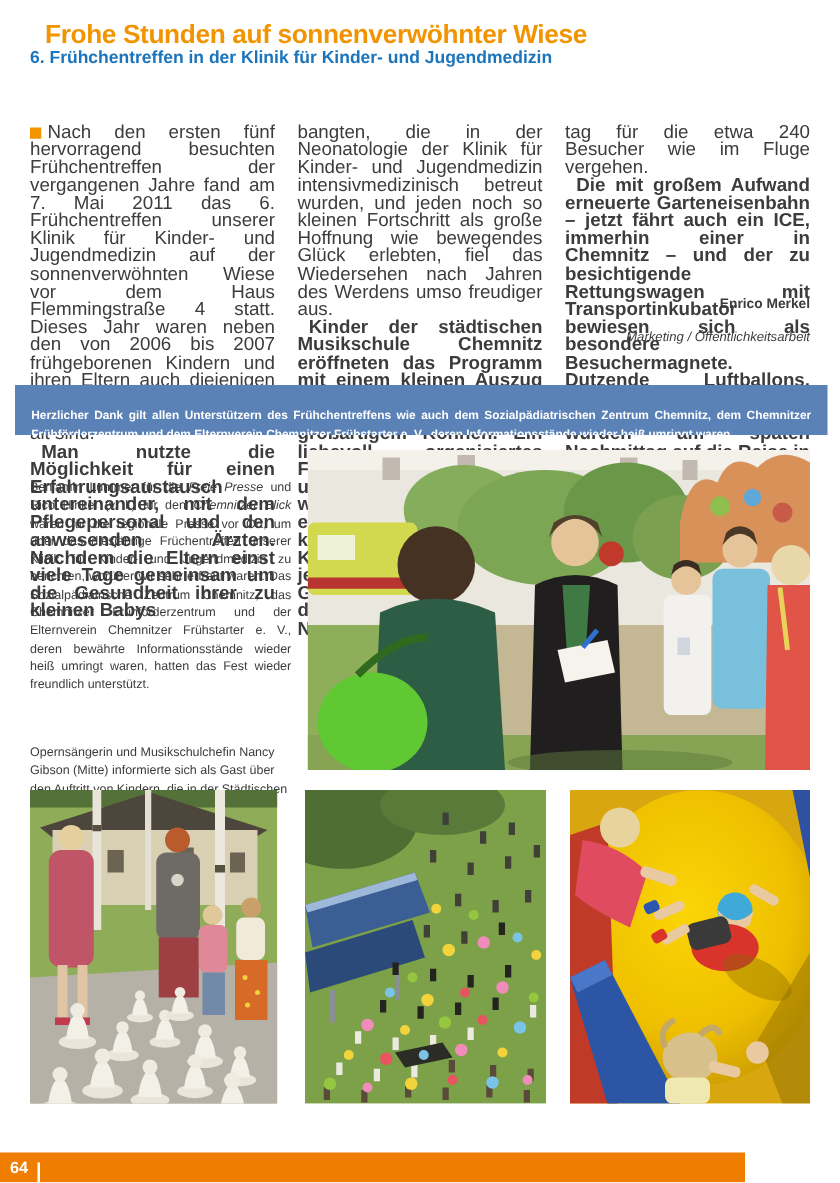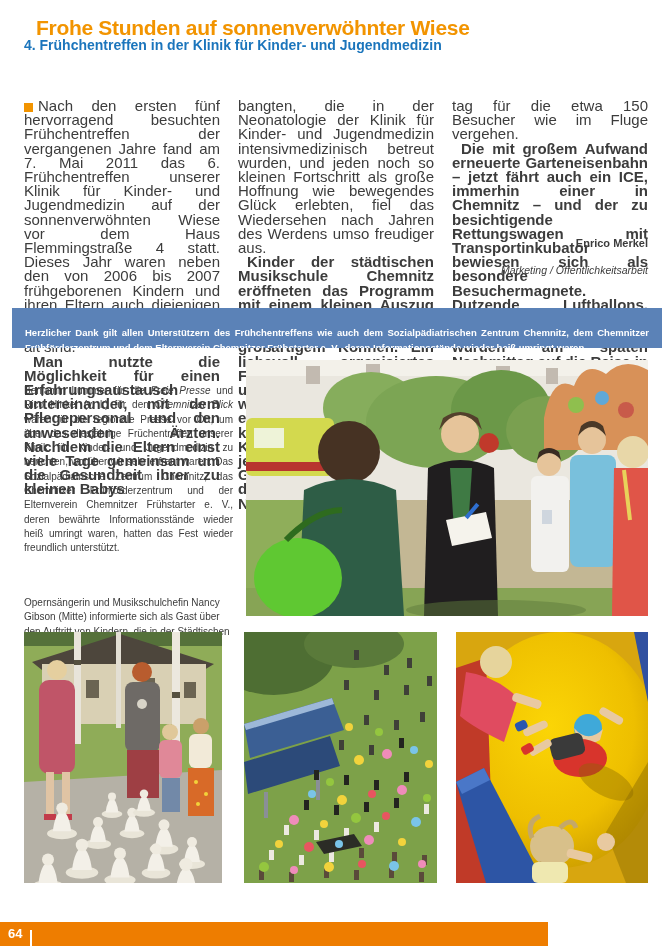--- a/index.html
+++ b/index.html
@@ -25,45 +25,45 @@
         text-align:justify;}
   .caption .it{font-style:italic;}
   .caption-press{top:384px;}
   .caption-opera{top:596px;text-align:left;}
   .photo{position:absolute;overflow:hidden;}
   .photo svg{display:block;width:100%;height:100%;}
   .photo-interview{left:246px;top:360px;width:402px;height:256px;}
   .photo-chess{left:24px;top:632px;width:198px;height:251px;}
   .photo-crowd{left:244px;top:632px;width:193px;height:251px;}
   .photo-bouncy{left:456px;top:632px;width:192px;height:251px;}
-  .footer{position:absolute;left:0;top:922px;width:548px;height:24px;
+  .footer{position:absolute;left:0;top:922px;width:596px;height:24px;
         background:var(--footer-orange,#ee7d00);}
   .page-number{position:absolute;left:8px;top:0;height:24px;line-height:24px;
         color:#fff;font-weight:bold;font-size:13px;}
   .footer-divider{position:absolute;left:30px;top:8px;width:2px;height:16px;background:#fff;}
 </style>
 </head>
 <body>
 
 <div class="page">
 
   <h1 class="page-title">Frohe Stunden auf sonnenverwöhnter Wiese</h1>
-  <h2 class="page-subtitle">4. Frühchentreffen in der Klinik für Kinder- und Jugendmedizin</h2>
+  <h2 class="page-subtitle">6. Frühchentreffen in der Klinik für Kinder- und Jugendmedizin</h2>
 
   <div class="article">
       <div class="col">
         <p><span class="bullet"></span>Nach den ersten fünf hervorragend besuchten Frühchentreffen der vergangenen Jahre fand am 7. Mai 2011 das 6. Frühchentreffen unserer Klinik für Kinder- und Jugendmedizin auf der sonnenverwöhnten Wiese vor dem Haus Flemmingstraße 4 statt. Dieses Jahr waren neben den von 2006 bis 2007 frühgeborenen Kindern und ihren Eltern auch diejenigen zum Treffen eingeladen, die heute bereits 10 bis 16 Jahre alt sind.</p>
         <p class="indent">Man nutzte die Möglichkeit für einen Erfahrungsaustausch untereinander, mit dem Pflegepersonal und den anwesenden Ärzten. Nachdem die Eltern einst viele Tage gemeinsam um die Gesundheit ihrer zu kleinen Babys</p>
       </div>
       <div class="col">
         <p>bangten, die in der Neonatologie der Klinik für Kinder- und Jugendmedizin intensivmedizinisch betreut wurden, und jeden noch so kleinen Fortschritt als große Hoffnung wie bewegendes Glück erlebten, fiel das Wiedersehen nach Jahren des Werdens umso freudiger aus.</p>
         <p class="indent">Kinder der städtischen Musikschule Chemnitz eröffneten das Programm mit einem kleinen Auszug aus ihrem Repertoire und einem für ihre Verhältnisse großartigem Können. Ein liebevoll organisiertes Familienfest mit heiß umworbenen Attraktionen wie der großen Hüpfburg, einem Bastelstand, kreativem Kinderschminken und jeder Menge Gewinnmöglichkeiten bei der Tombola ließ den Nachmit-</p>
       </div>
       <div class="col">
-        <p>tag für die etwa 150 Besucher wie im Fluge vergehen.</p>
+        <p>tag für die etwa 240 Besucher wie im Fluge vergehen.</p>
         <p class="indent">Die mit großem Aufwand erneuerte Garteneisenbahn – jetzt fährt auch ein ICE, immerhin einer in Chemnitz – und der zu besichtigende Rettungswagen mit Transportinkubator bewiesen sich als besondere Besuchermagnete. Dutzende Luftballons, versehen mit persönlichen Wünschen der Kinder, wurden am späten Nachmittag auf die Reise in den wolkenlosen Himmel geschickt.</p>
       </div>
     </div>
 
   <div class="author">
     <div class="author-name">Enrico Merkel</div>
     <div class="author-role">Marketing / Öffentlichkeitsarbeit</div>
   </div>
 
   <div class="banner">

